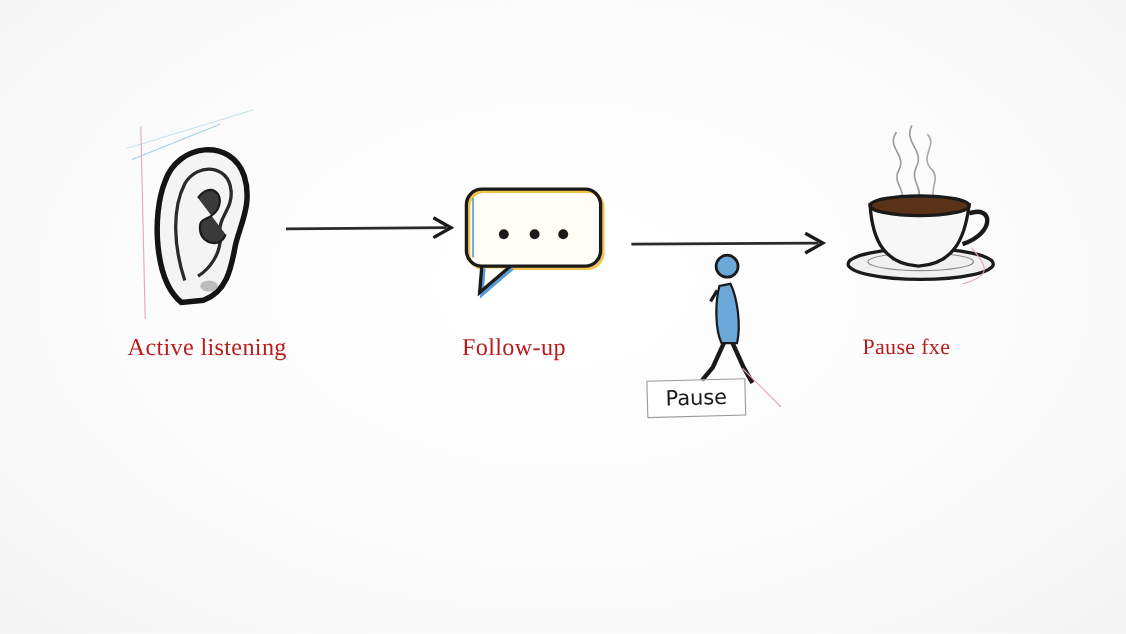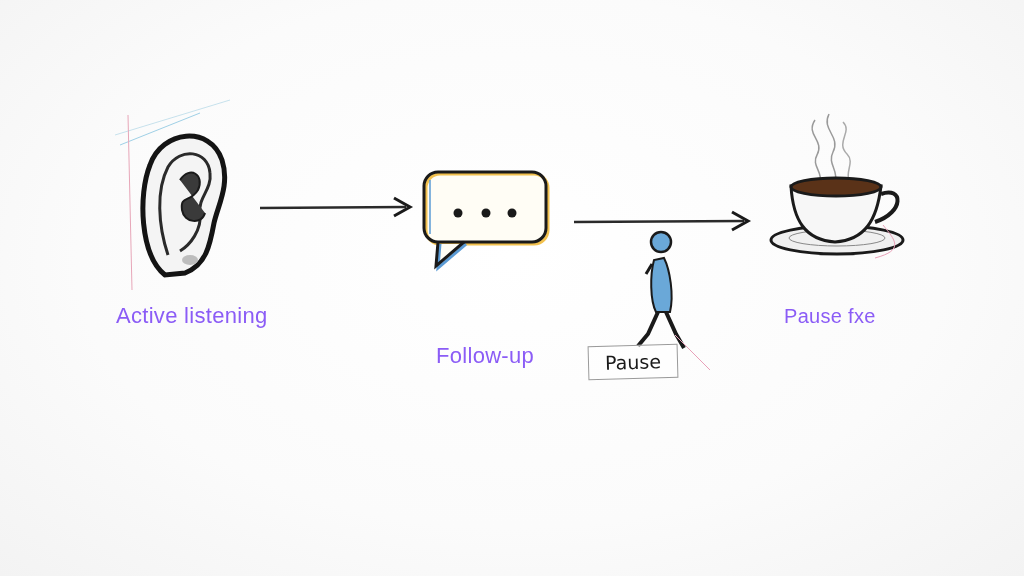--- a/index.html
+++ b/index.html
@@ -2,21 +2,21 @@
 <html><head>
 <meta charset="utf-8">
 <style>
   html, body { margin:0; padding:0; }
   body {
     width:1024px; height:576px; overflow:hidden; position:relative;
     background: radial-gradient(ellipse at 50% 45%, #ffffff 0%, #fbfbfb 60%, #f3f3f3 100%);
     font-family: "DejaVu Sans", sans-serif;
   }
   .label {
-    position:absolute; font-family:Liberation Sans, sans-serif; font-size:22px; color:#8b5cf6;
+    position:absolute; font-family:Liberation Serif, serif; font-size:22px; color:#b91c1c;
     letter-spacing:0.3px; white-space:nowrap;
   }
   svg { position:absolute; overflow:visible; }
   .pause-box {
     position:absolute; left:588px; top:345px; width:88px; height:32px;
     border:1.5px solid #9a9a9a; transform:rotate(-1.5deg); background:rgba(255,255,255,0.6);
     display:flex; align-items:center; justify-content:center;
   }
   .pause-text { font-family:"DejaVu Sans", sans-serif; font-size:19px; color:#1a1a1a; }
 </style>
@@ -42,21 +42,21 @@
 <svg style="left:420px;top:170px;" width="135" height="105" viewBox="0 0 135 105">
   <rect x="6" y="4" width="122" height="70" rx="14" fill="#fffdf5" stroke="#f2c14e" stroke-width="3"></rect>
   <path d="M20 74 L 18 98 L 46 74" fill="#fffdf5" stroke="#5b9bd5" stroke-width="3"></path>
   <rect x="4" y="2" width="122" height="70" rx="14" fill="none" stroke="#1a1a1a" stroke-width="3"></rect>
   <path d="M18 72 L 16 96 L 44 72" fill="none" stroke="#1a1a1a" stroke-width="3"></path>
   <line x1="10" y1="10" x2="10" y2="64" stroke="#5b9bd5" stroke-width="1.5"></line>
   <circle cx="38" cy="43" r="4.5" fill="#1a1a1a"></circle>
   <circle cx="66" cy="43" r="4.5" fill="#1a1a1a"></circle>
   <circle cx="92" cy="43" r="4.5" fill="#1a1a1a"></circle>
 </svg>
-<div class="label" style="left:436px;top:303px;margin-top:40px;">Follow-up</div>
+<div class="label" style="left:420px;top:303px;">Follow-up</div>
 
 <svg style="left:572px;top:210px;" width="182" height="24" viewBox="0 0 182 24">
   <line x1="2" y1="12" x2="172" y2="11" stroke="#2a2a2a" stroke-width="2.5"></line>
   <polyline points="160,2 176,11 160,20" fill="none" stroke="#1a1a1a" stroke-width="3"></polyline>
 </svg>
 
 <svg style="left:630px;top:230px;" width="70" height="130" viewBox="0 0 70 130">
   <circle cx="31" cy="12" r="10" fill="#6aa8d8" stroke="#1a1a1a" stroke-width="2.5"></circle>
   <path d="M24 30 C 20 45, 20 70, 26 82 L 40 82 C 44 65, 40 40, 34 28 Z" fill="#6aa8d8" stroke="#1a1a1a" stroke-width="2"></path>
   <path d="M22 34 L 16 44" stroke="#1a1a1a" stroke-width="3" fill="none"></path>

